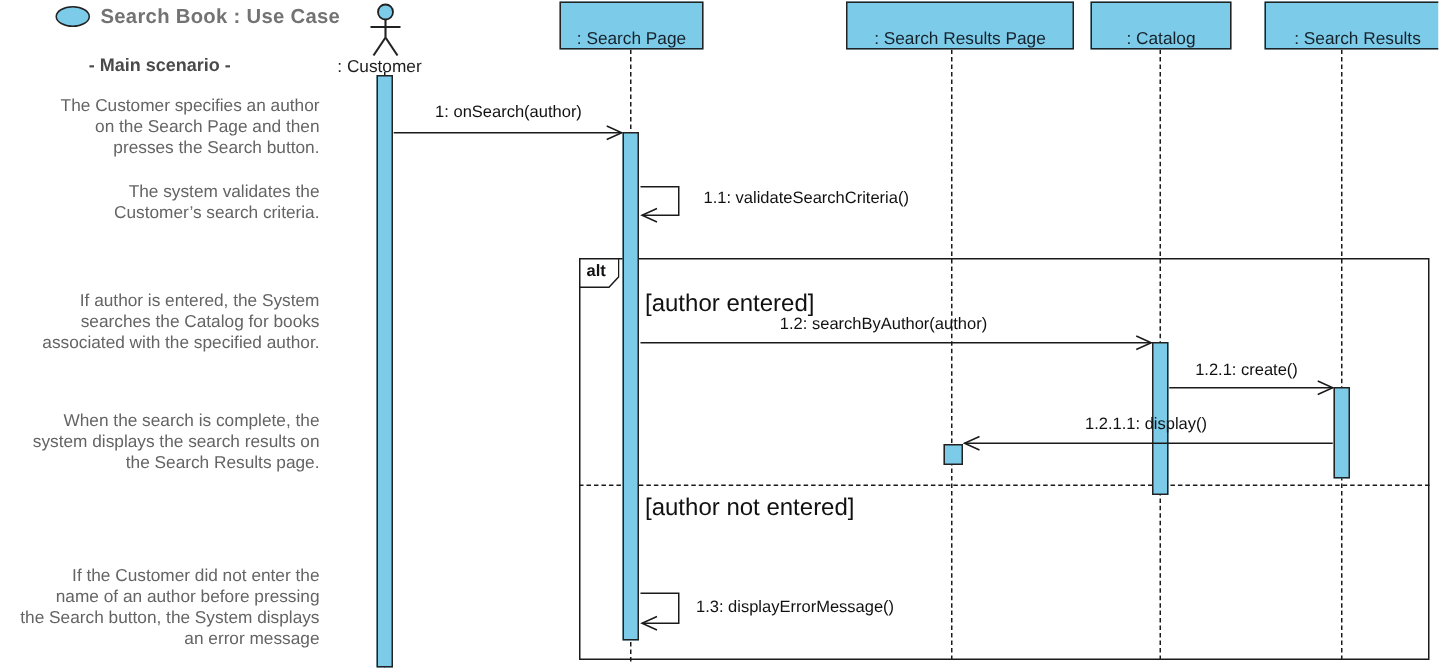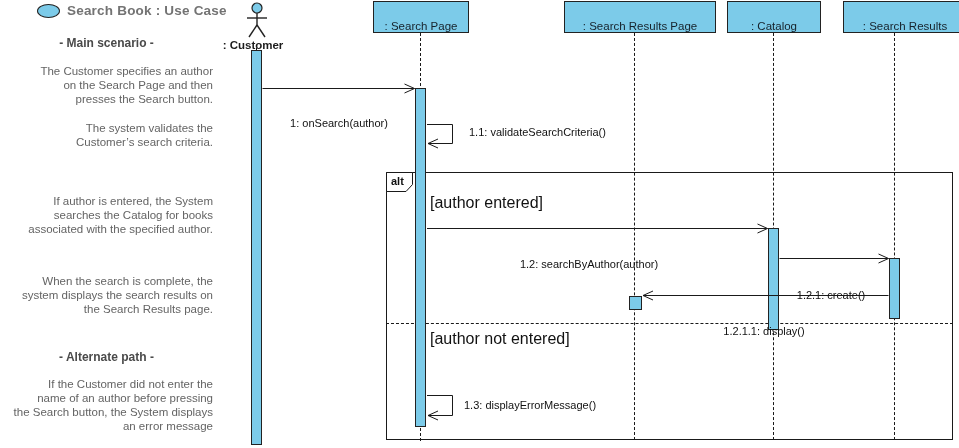--- a/index.html
+++ b/index.html
@@ -30,29 +30,29 @@
   .activation{position:absolute; box-sizing:border-box; background:var(--shape_fill);
     border:1px solid var(--shape_border); z-index:3;}
   
   .fragment{position:absolute; box-sizing:border-box; border:1px solid var(--line_color); z-index:2;}
   .frag-label{position:absolute; z-index:5; width:27px; height:36px;}
   .frag-label span{position:absolute; left:5px; top:3px; font-size:11px; font-weight:bold; color:#111;}
   .divider{position:absolute; height:0; border-top:1px dashed var(--line_color); z-index:2;}
   .guard{position:absolute; font-size:16px; color:var(--label_text); z-index:5; white-space:nowrap;}
   
   .msg{position:absolute; font-size:11px; color:var(--label_text); white-space:nowrap; z-index:5;}
-  .msg.center{transform:translateX(-50%);margin-top:48px;}
+  .msg.center{transform:translateX(-50%);}
   .arrows{position:absolute; left:0; top:0; z-index:4; pointer-events:none;}
   .arrows line,.arrows polyline{stroke:var(--line_color); stroke-width:1; fill:none;}
   
   .actor-figure{position:absolute; z-index:2;}
   .actor-figure line{stroke:#222; stroke-width:1.4; fill:none;}
   .actor-figure circle{fill:var(--shape_fill); stroke:#222; stroke-width:1.2;}
   .actor-label{position:absolute; transform:translateX(-50%); font-size:11.5px;
-    color:#1c1c1c; white-space:nowrap; z-index:2;font-weight:bold;}
+    color:#1c1c1c; white-space:nowrap; z-index:2;}
 </style>
 </head>
 <body>
 
 <div id="canvas">
 
   <div class="title-row">
     <span class="uc-ellipse"></span>
     <span class="title-text">Search Book : Use Case</span>
   </div>
@@ -62,21 +62,20 @@
 presses the Search button.</div>
   <div class="note heading" style="top:36px">- Main scenario -</div>
   <div class="note" style="top:121px">The system validates the
 Customer’s search criteria.</div>
   <div class="note" style="top:194px">If author is entered, the System
 searches the Catalog for books
 associated with the specified author.</div>
   <div class="note" style="top:274px">When the search is complete, the
 system displays the search results on
 the Search Results page.</div>
-  <div class="note heading" style="top:350px">- Alternate path -</div>
   <div class="note" style="top:377px">If the Customer did not enter the
 name of an author before pressing
 the Search button, the System displays
 an error message</div>
 
   <svg class="actor-figure" style="left:243px;top:1px" width="28" height="38">
     <circle cx="14" cy="7" r="5"></circle>
     <line x1="14" y1="12" x2="14" y2="24"></line>
     <line x1="4" y1="17" x2="24" y2="17"></line>
     <line x1="14" y1="24" x2="6" y2="36"></line>

